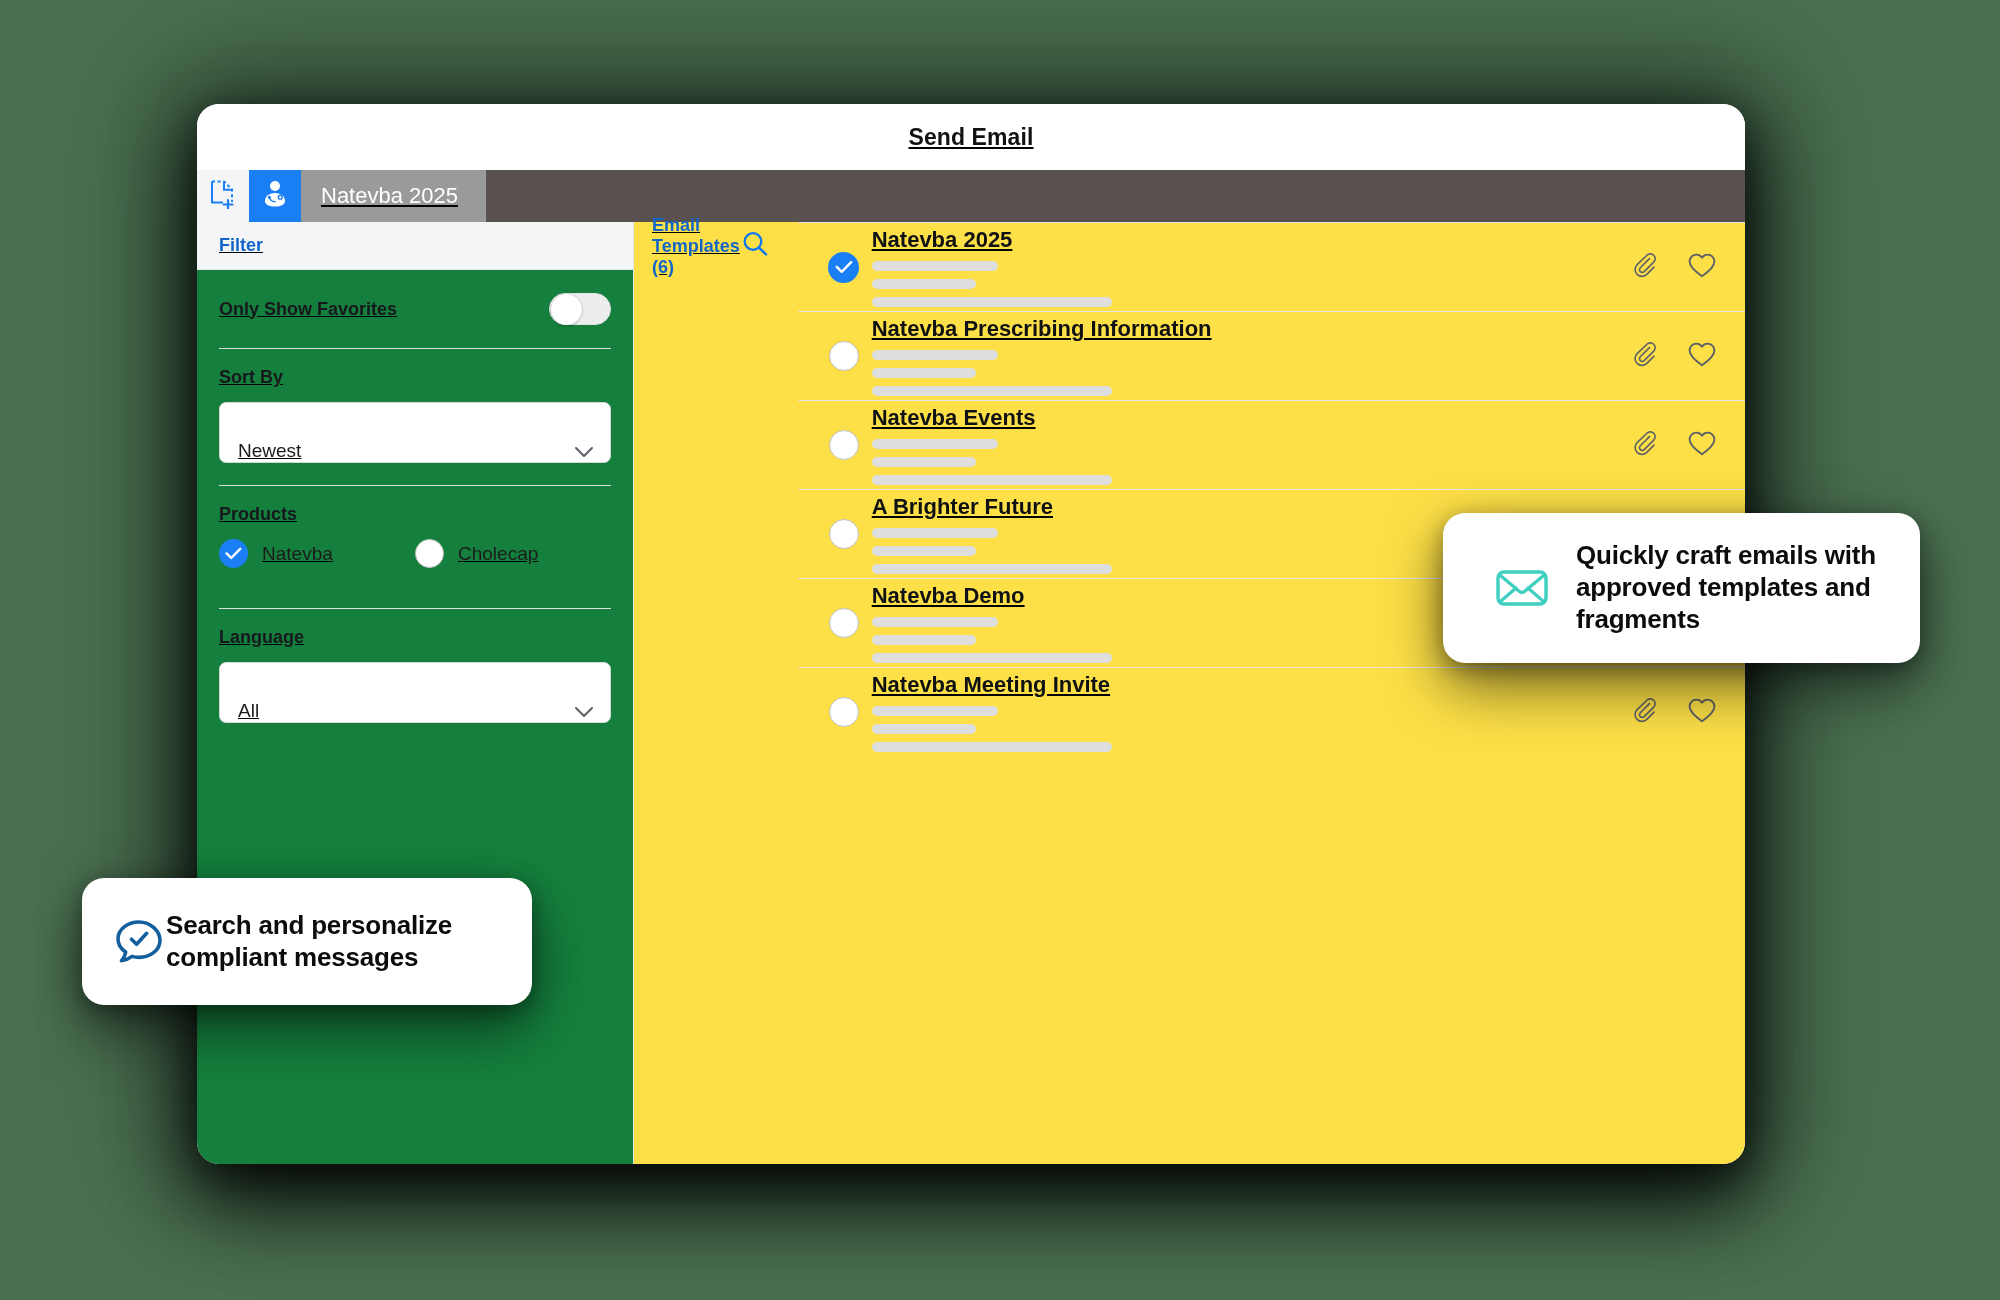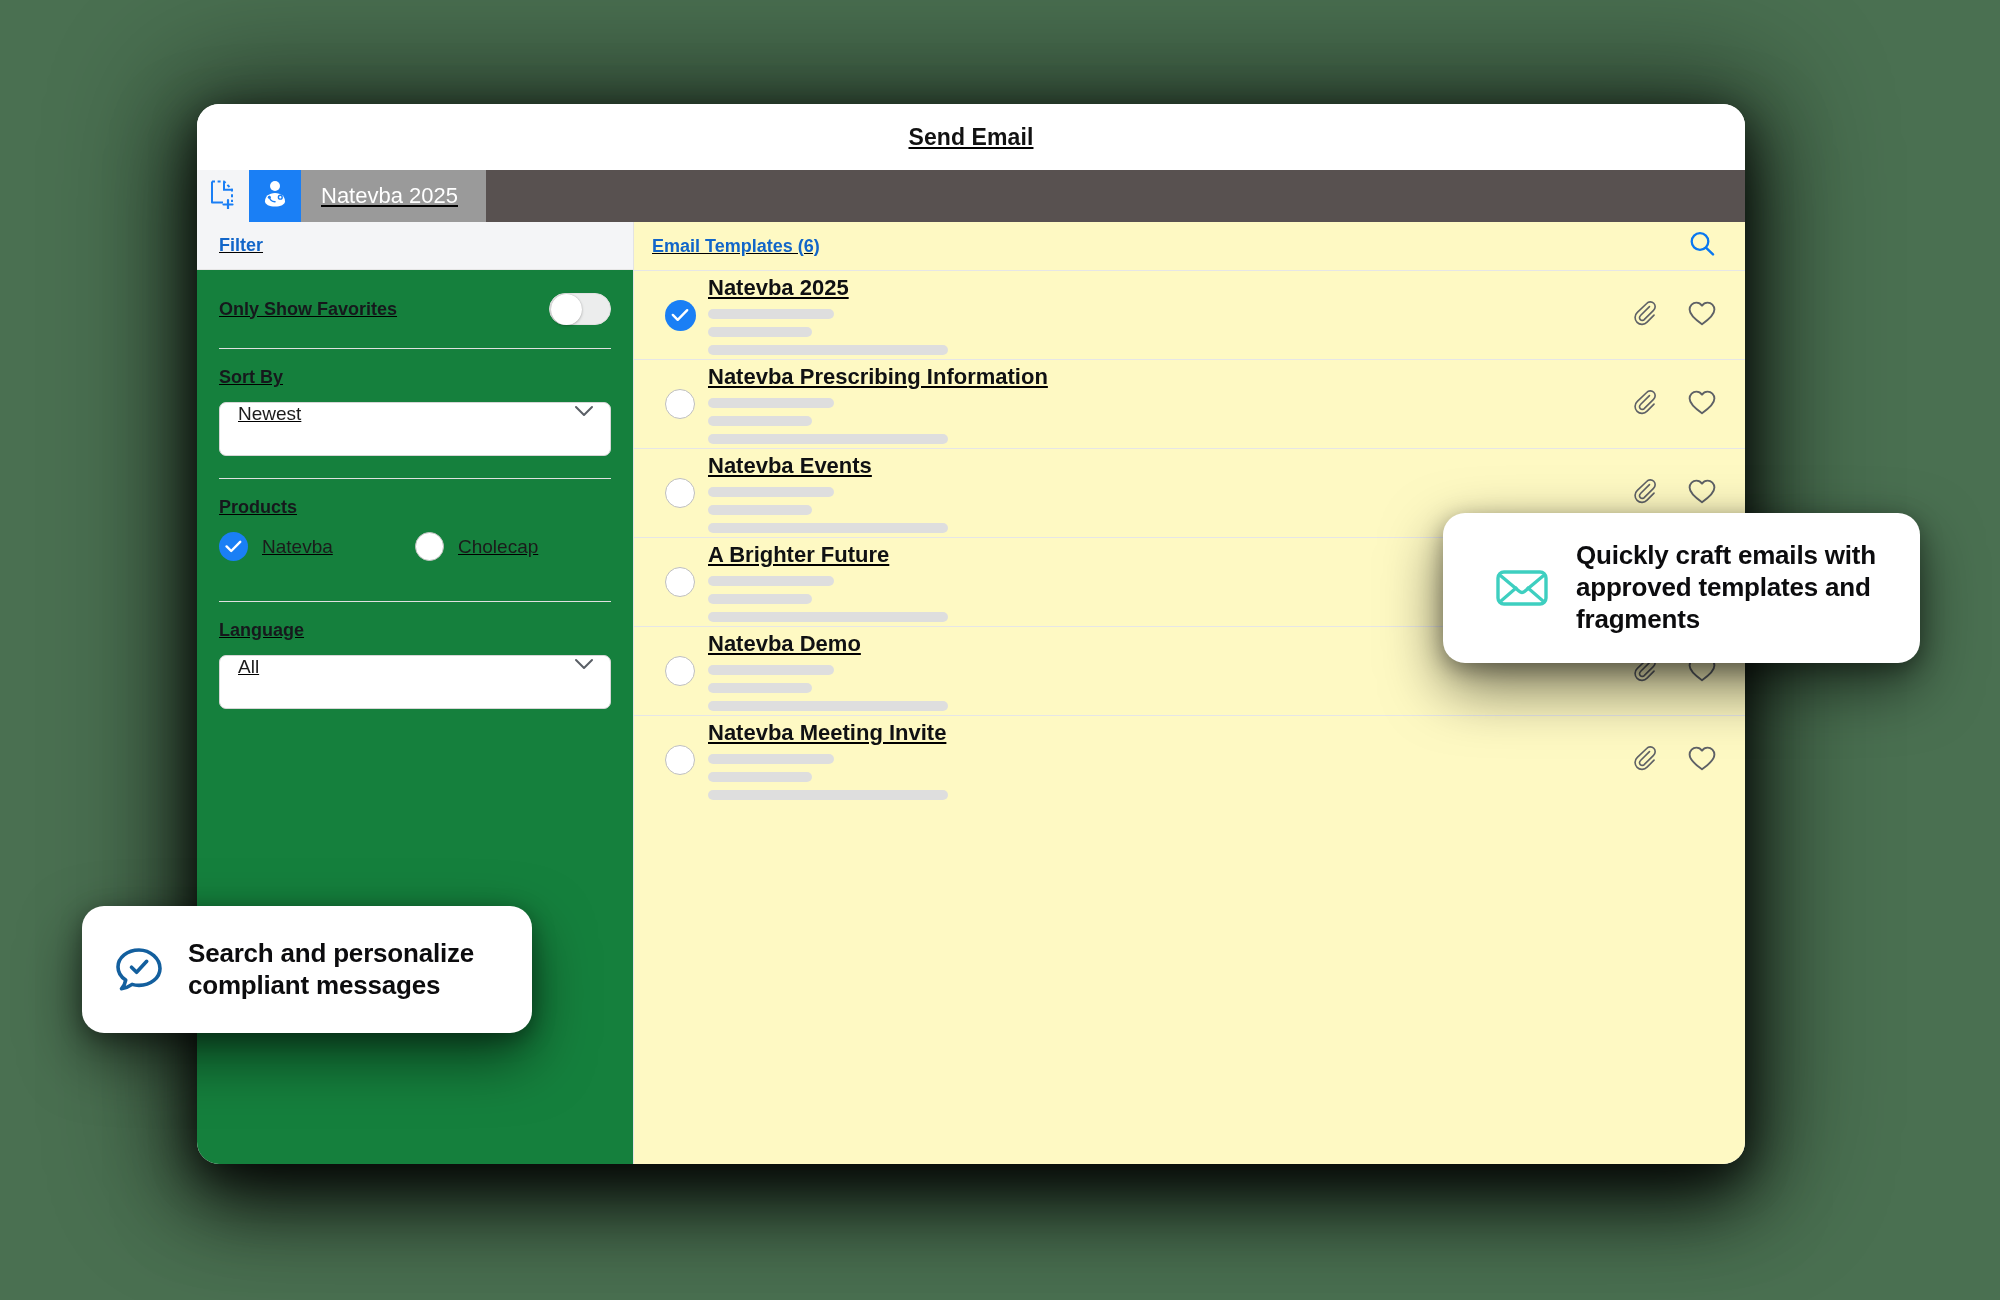--- a/index.html
+++ b/index.html
@@ -160,26 +160,26 @@
   }
 
   .field-group { padding: 18px 0 22px; }
   .field-label {
     font-size: 18px;
     font-weight: 700;
     color: #16181c;
     margin-bottom: 14px;
   }
   .select-box {
-    height: 54px;
+    height: 61px;
     border: 1px solid #d6d6d6;
     border-radius: 7px;
     background: #ffffff;
     display: flex;
-    align-items: flex-start;
+    align-items: flex-end;
     justify-content: space-between;
     padding: 0 16px 0 18px;
   }
   .select-value {
     font-size: 19px;
     color: #1b1b1b;
   }
 
   
   .radio-group { display: flex; padding-bottom: 18px; }
@@ -204,23 +204,23 @@
     width: 29px; height: 29px;
     border-radius: 50%;
     background: #ffffff;
     border: 1.6px solid #c2c2c2;
     flex: 0 0 auto;
   }
 
   
   .list-panel {
     flex: 1 1 auto;
-    background: #fef9c3;
-    display: flex;
-    flex-direction: column;
+    background: #fde047;
+    display: flex;
+    flex-direction: row;
     min-width: 0;
   }
   .list-header {
     height: 48px;
     flex: 0 0 48px;
     display: flex;
     align-items: center;
     justify-content: space-between;
     padding: 0 28px 0 18px;
   }
@@ -290,25 +290,24 @@
   #callout-email {
     left: 1443px;
     top: 513px;
     width: 477px;
     height: 150px;
     padding: 0 28px 0 51px;
     gap: 26px;
   }
   #callout-search {
     left: 82px;
-    top: 906px;
+    top: 878px;
     width: 450px;
     height: 127px;
     padding: 0 28px 0 30px;
-    gap: 22px;
   }
   .callout-text {
     font-size: 26px;
     font-weight: 700;
     line-height: 1.22;
     color: #0c0c0e;
     letter-spacing: -0.2px;
   }
   .callout-icon { flex: 0 0 auto; display: flex; align-items: center; }
 </style>

